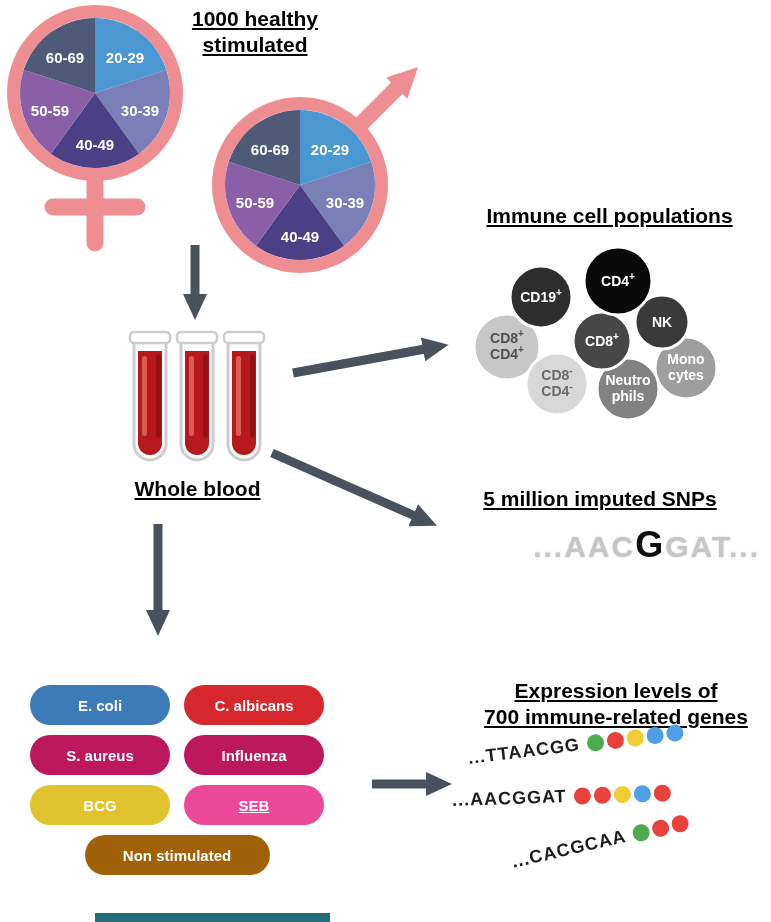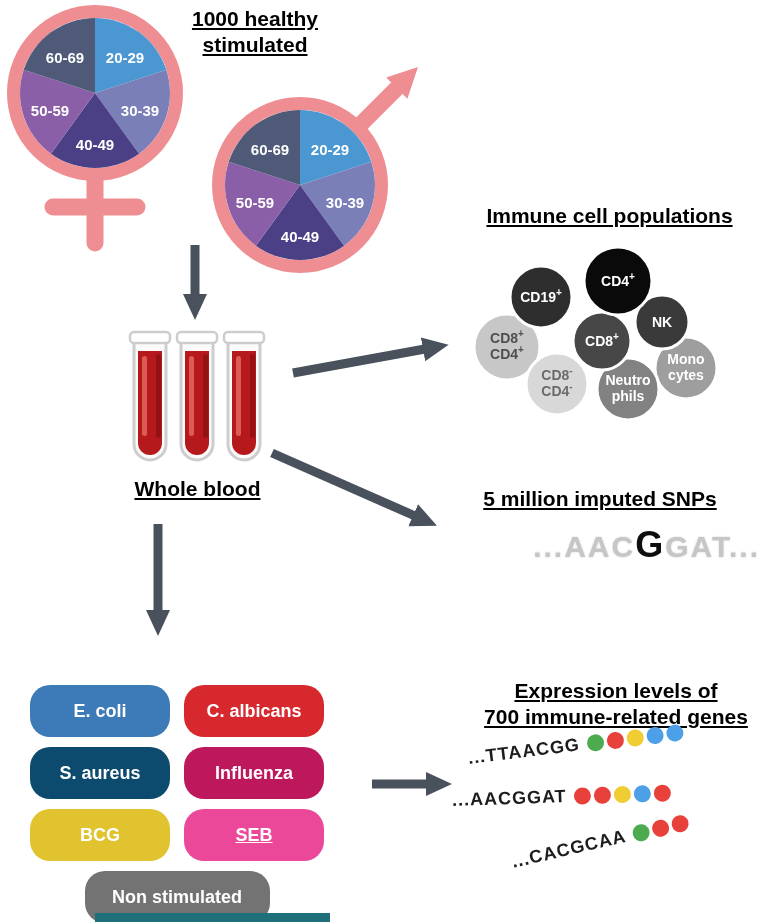--- a/index.html
+++ b/index.html
@@ -11,22 +11,22 @@
   .pie-label{font-size:15px;font-weight:bold;fill:#ffffff;}
   .cell-l{font-size:14px;font-weight:bold;}
   .cell-sup{font-size:10px;font-weight:bold;}
   
   .snp-block{width:330px;text-align:right;}
   .snp-line{font-weight:bold;font-size:30px;letter-spacing:2px;color:#c6c6c6;line-height:42px;
             text-shadow:0 0 2px rgba(185,185,185,.7);white-space:nowrap;}
   .snp-var{font-size:36px;color:#0e0e0e;text-shadow:none;}
   
   .stim-grid{display:grid;grid-template-columns:140px 140px;gap:10px 14px;}
-  .pill{height:52px;border-radius:20px;display:flex;align-items:center;justify-content:center;
-        color:#fff;font-weight:bold;font-size:18px;}
+  .pill{height:40px;border-radius:20px;display:flex;align-items:center;justify-content:center;
+        color:#fff;font-weight:bold;font-size:15px;}
   .pill-wide{grid-column:1 / 3;justify-self:center;width:185px;}
   
   .gene-row{position:absolute;display:flex;align-items:center;transform-origin:left center;
             font-weight:bold;font-size:18px;color:#1c1c1c;white-space:nowrap;letter-spacing:1px;}
   .dot{width:17px;height:17px;border-radius:50%;margin-left:3px;flex:0 0 auto;}
   .gene-seq{margin-right:4px;}
 </style>
 </head>
 <body>
 
@@ -155,25 +155,25 @@
 
   <div class="abs h2" style="left:440px;top:486px;width:320px">5 million imputed SNPs</div>
 
   <div class="abs snp-block" style="left:430px;top:524px">
     <div class="snp-line"><span>...AAC</span><span class="snp-var">G</span><span>GAT...</span></div>
   </div>
 
   <div class="abs stim-grid" style="left:30px;top:685px">
     <div class="pill" style="background: rgb(61, 122, 184);">E. coli</div>
     <div class="pill" style="background: rgb(215, 40, 46);">C. albicans</div>
-    <div class="pill" style="background: #0c4a6e;">S. aureus</div>
+    <div class="pill" style="background: #be185d;">S. aureus</div>
     <div class="pill" style="background: #be185d;">Influenza</div>
     <div class="pill" style="background: rgb(224, 195, 46);">BCG</div>
     <div class="pill" style="background: #ec4899; text-decoration: underline;">SEB</div>
-    <div class="pill pill-wide" style="background: #737373;">Non stimulated</div>
+    <div class="pill pill-wide" style="background: #a16207;">Non stimulated</div>
   </div>
 
   <div class="abs h2" style="left:460px;top:678px;width:312px">
     <div>Expression levels of</div>
     <div>700 immune-related genes</div>
   </div>
 
   <div class="gene-row" style="left:468px;top:748px;transform:rotate(-7deg)">
     <span class="gene-seq">...TTAACGG</span>
     <span class="dot" style="background: rgb(76, 171, 79);"></span>

